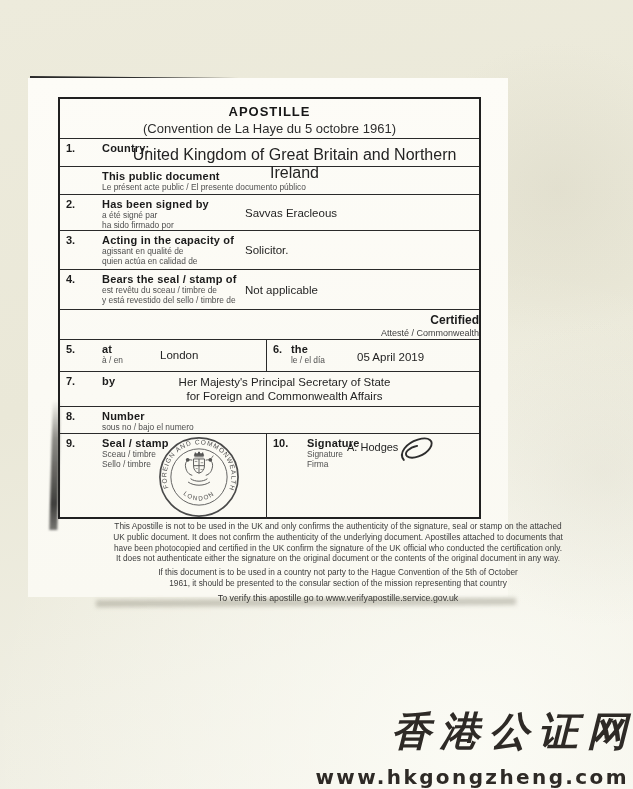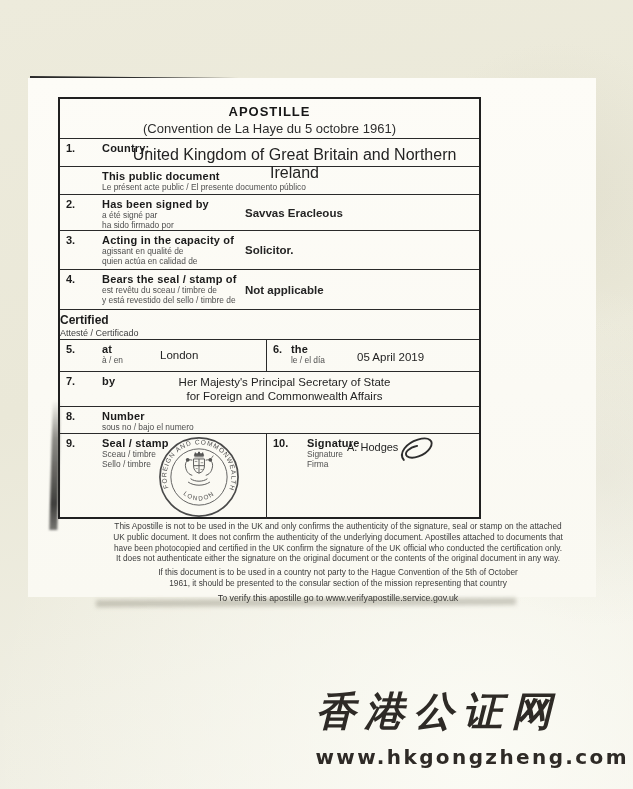--- a/index.html
+++ b/index.html
@@ -7,73 +7,73 @@
   .scan{position:relative;width:633px;height:789px;overflow:hidden;
     background:
       radial-gradient(circle at 88% 24%, rgba(196,192,172,0.22), rgba(196,192,172,0) 18%),
       radial-gradient(circle at 95% 60%, rgba(200,196,176,0.18), rgba(200,196,176,0) 20%),
       radial-gradient(circle at 75% 95%, rgba(252,252,246,0.9), rgba(252,252,246,0) 55%),
       linear-gradient(168deg,#edebdc 0%,#eae8d8 45%,#efeee2 78%,#f2f1e7 100%);}
   
   .edge-line{position:absolute;left:30px;top:76px;width:474px;height:2px;
     background:linear-gradient(to right,#2a2a2a 0%,#333 35%,#555 70%,#8a8a84 100%);
     transform:rotate(0.55deg);transform-origin:left center;filter:blur(0.4px);}
-  .sheet{position:absolute;left:28px;top:78px;width:568px;height:519px;
+  .sheet{position:absolute;left:28px;top:78px;width:480px;height:519px;
     background:linear-gradient(180deg,#fdfcf7 0%,#fbfaf4 60%,#faf9f2 100%);}
   .shadow-band{position:absolute;left:96px;top:599px;width:420px;height:7px;
     background:rgba(118,115,96,0.35);filter:blur(2.2px);transform:rotate(-0.3deg);}
   .edge-streak{position:absolute;left:51px;top:400px;width:8px;height:130px;
     background:linear-gradient(to bottom,rgba(60,58,52,0) 0%,rgba(52,50,46,0.55) 30%,rgba(30,30,28,0.85) 80%,rgba(30,30,28,0.6) 100%);
     transform:skewX(-1.5deg);filter:blur(0.8px);}
 
   
   .apostille-table{position:absolute;left:30px;top:19px;width:423px;height:422px;
     border:2px solid #202020;box-sizing:border-box;color:#222;}
   .row{position:relative;border-bottom:1.5px solid #2a2a2a;box-sizing:border-box;}
   .r-title{height:40px;text-align:center;padding-top:5px;}
   .r-country{height:28px;}
   .r-public{height:28px;}
   .r-signed{height:36px;}
   .r-capacity{height:39px;}
   .r-sealof{height:40px;}
-  .r-cert{height:30px;text-align:left;padding-top:3px;}
+  .r-cert{height:30px;text-align:right;padding-top:3px;}
   .r-atthe{height:32px;display:grid;grid-template-columns:206px 1fr;}
   .r-by{height:35px;}
   .r-number{height:27px;}
   .r-sealsig{height:85px;border-bottom:none;display:grid;grid-template-columns:206px 1fr;}
   .cell{position:relative;}
   .cell-r{border-left:1.5px solid #2a2a2a;}
   .t1{font-size:13px;font-weight:bold;letter-spacing:1px;color:#171717;}
   .t2{font-size:13px;margin-top:2px;color:#2e2e2e;}
   .num{position:absolute;left:6px;top:3px;font-size:11px;font-weight:bold;color:#1c1c1c;}
   .lblblock{margin-left:42px;padding-top:3px;}
   .lblblock-r{margin-left:24px;padding-top:3px;}
   .lblblock-sig{margin-left:40px;padding-top:3px;}
   .lbl{font-size:11px;font-weight:bold;color:#1b1b1b;letter-spacing:0.2px;line-height:12px;}
   .sub{font-size:8.4px;color:#4f4f4f;line-height:10px;}
   .cert-lbl{font-size:12px;font-weight:bold;color:#1b1b1b;}
   .cert-sub{font-size:9px;color:#3f3f3f;margin-top:1px;}
   .val{position:absolute;font-size:11.5px;color:#242424;white-space:nowrap;}
   .val-country{left:60px;right:10px;top:7px;text-align:center;font-size:16px;white-space:normal;}
-  .val-mid{left:185px;top:50%;transform:translateY(-50%);font-weight:bold;}
+  .val-mid{left:185px;top:50%;transform:translateY(-50%);}
   .val-at{left:100px;top:9px;}
   .val-the{left:90px;top:11px;}
   .val-by{left:40px;right:10px;top:3px;text-align:center;white-space:pre-line;line-height:14px;}
   .sig-name{position:absolute;left:80px;top:7px;font-size:11px;color:#242424;}
   .sig-squiggle{position:absolute;left:127px;top:1px;}
   .seal-wrap{position:absolute;left:96px;top:1px;width:86px;height:84px;}
 
   
   .fineprint{position:absolute;left:36px;width:452px;top:443px;margin-left:48px;}
   .fp1{font-size:8.3px;line-height:10.8px;color:#3c3c3c;text-align:center;margin:0 0 3px 0;white-space:pre-line;}
   .fp2{font-size:8.3px;line-height:10.8px;color:#3c3c3c;text-align:center;margin:0 0 4px 0;white-space:pre-line;}
   .fpv{font-size:8.8px;font-weight:normal;color:#2d2d2d;text-align:center;margin:0;}
 
   
-  .watermark{position:absolute;right:6px;bottom:20px;}
+  .watermark{position:absolute;right:6px;bottom:0;text-align:right;}
   .wm-cn{font-family:"DejaVu Serif",serif;font-style:italic;font-weight:600;
     font-size:40px;letter-spacing:9px;margin-right:-9px;line-height:46px;}
   .wm-url{font-family:"DejaVu Sans",sans-serif;font-weight:bold;font-size:20px;
     letter-spacing:2.4px;margin-top:11px;margin-right:-2px;}
 </style>
 </head>
 <body>
 
 <div class="scan">
   <div class="edge-line"></div>
@@ -126,21 +126,21 @@
         <div class="lblblock">
           <div class="lbl">Bears the seal / stamp of</div>
           <div class="sub">est revêtu du sceau / timbre de</div>
           <div class="sub">y está revestido del sello / timbre de</div>
         </div>
         <div class="val val-mid">Not applicable</div>
       </div>
 
       <div class="row r-cert">
         <div class="cert-lbl">Certified</div>
-        <div class="cert-sub">Attesté / Certificado</div>
+        <div class="cert-sub">Attesté / Commonwealth</div>
       </div>
 
       <div class="row r-atthe">
         <div class="cell">
           <span class="num">5.</span>
           <div class="lblblock">
             <div class="lbl">at</div>
             <div class="sub">à / en</div>
           </div>
           <div class="val val-at">London</div>

